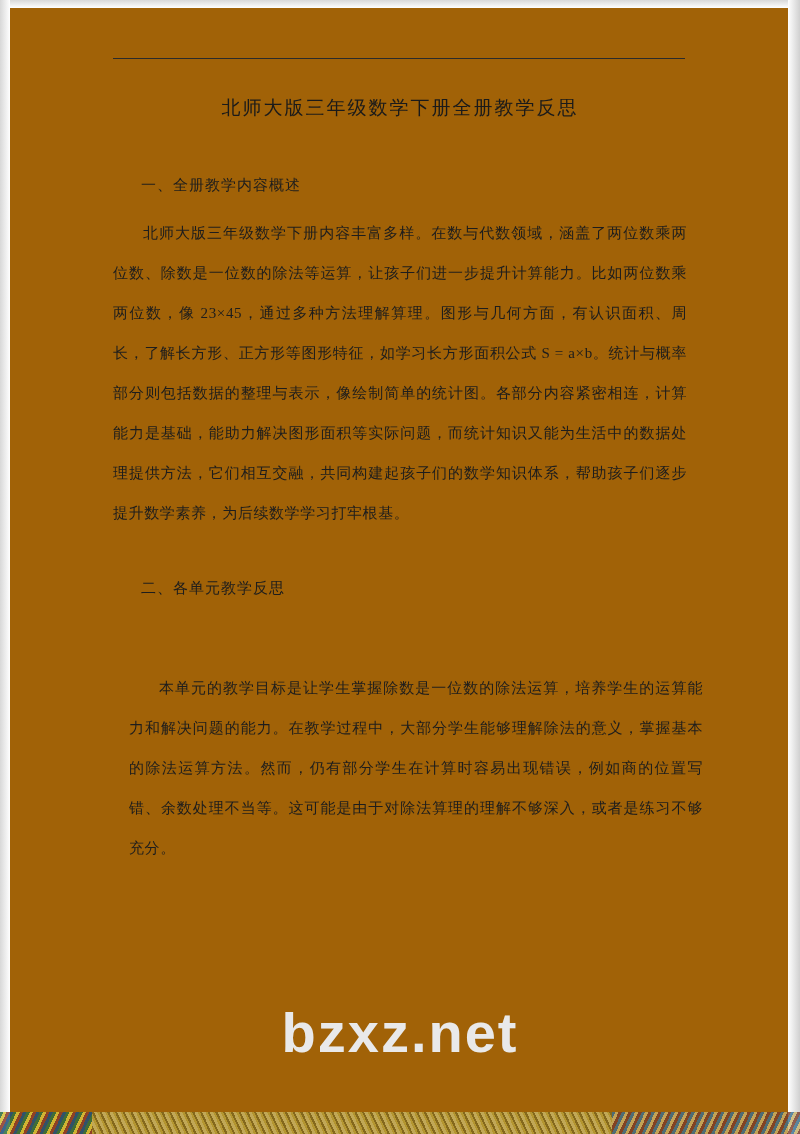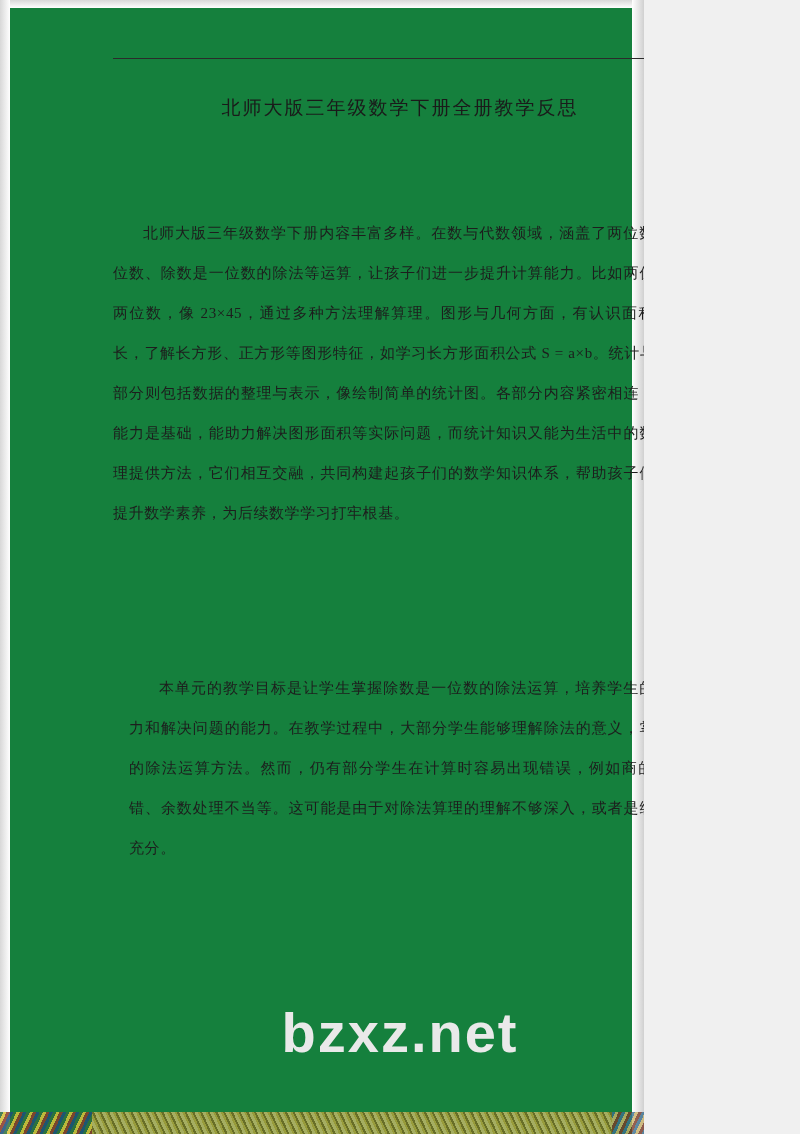--- a/index.html
+++ b/index.html
@@ -8,23 +8,23 @@
     background: #f0f0f0;
   }
   body {
     width: 800px;
     height: 1134px;
     overflow: hidden;
     font-family: "Liberation Serif", serif;
   }
   .page {
     position: relative;
-    width: 644px;
+    width: 800px;
     height: 1134px;
-    background: #15803d;
+    background: #a16207;
     box-sizing: border-box;
     overflow: hidden;
   }
   
   .page::before {
     content: "";
     position: absolute;
     top: 0; left: 0; right: 0; bottom: 0;
     box-shadow: inset 0 0 2px rgba(0,0,0,0.12);
     pointer-events: none;
@@ -167,23 +167,25 @@
 
 <div class="page">
   <div class="edge-top"></div>
   <div class="edge-left"></div>
   <div class="edge-right"></div>
 
   <div class="header-rule"></div>
 
   <div class="doc-title">北师大版三年级数学下册全册教学反思</div>
 
+  <div class="body-block heading" style="top: 165px;">一、全册教学内容概述</div>
 
   <div class="body-block para" style="top: 213px;">北师大版三年级数学下册内容丰富多样。在数与代数领域，涵盖了两位数乘两位数、除数是一位数的除法等运算，让孩子们进一步提升计算能力。比如两位数乘两位数，像 23×45，通过多种方法理解算理。图形与几何方面，有认识面积、周长，了解长方形、正方形等图形特征，如学习长方形面积公式 S = a×b。统计与概率部分则包括数据的整理与表示，像绘制简单的统计图。各部分内容紧密相连，计算能力是基础，能助力解决图形面积等实际问题，而统计知识又能为生活中的数据处理提供方法，它们相互交融，共同构建起孩子们的数学知识体系，帮助孩子们逐步提升数学素养，为后续数学学习打牢根基。</div>
 
+  <div class="body-block heading" style="top: 568px;">二、各单元教学反思</div>
 
 
   <div class="body-block para" style="top: 668px; margin-left: 16px;">本单元的教学目标是让学生掌握除数是一位数的除法运算，培养学生的运算能力和解决问题的能力。在教学过程中，大部分学生能够理解除法的意义，掌握基本的除法运算方法。然而，仍有部分学生在计算时容易出现错误，例如商的位置写错、余数处理不当等。这可能是由于对除法算理的理解不够深入，或者是练习不够充分。</div>
 
 
   <div class="watermark">bzxz.net</div>
 
   <div class="bottom-strip">
     <div class="strip-left"></div>
     <div class="strip-mid"></div>

